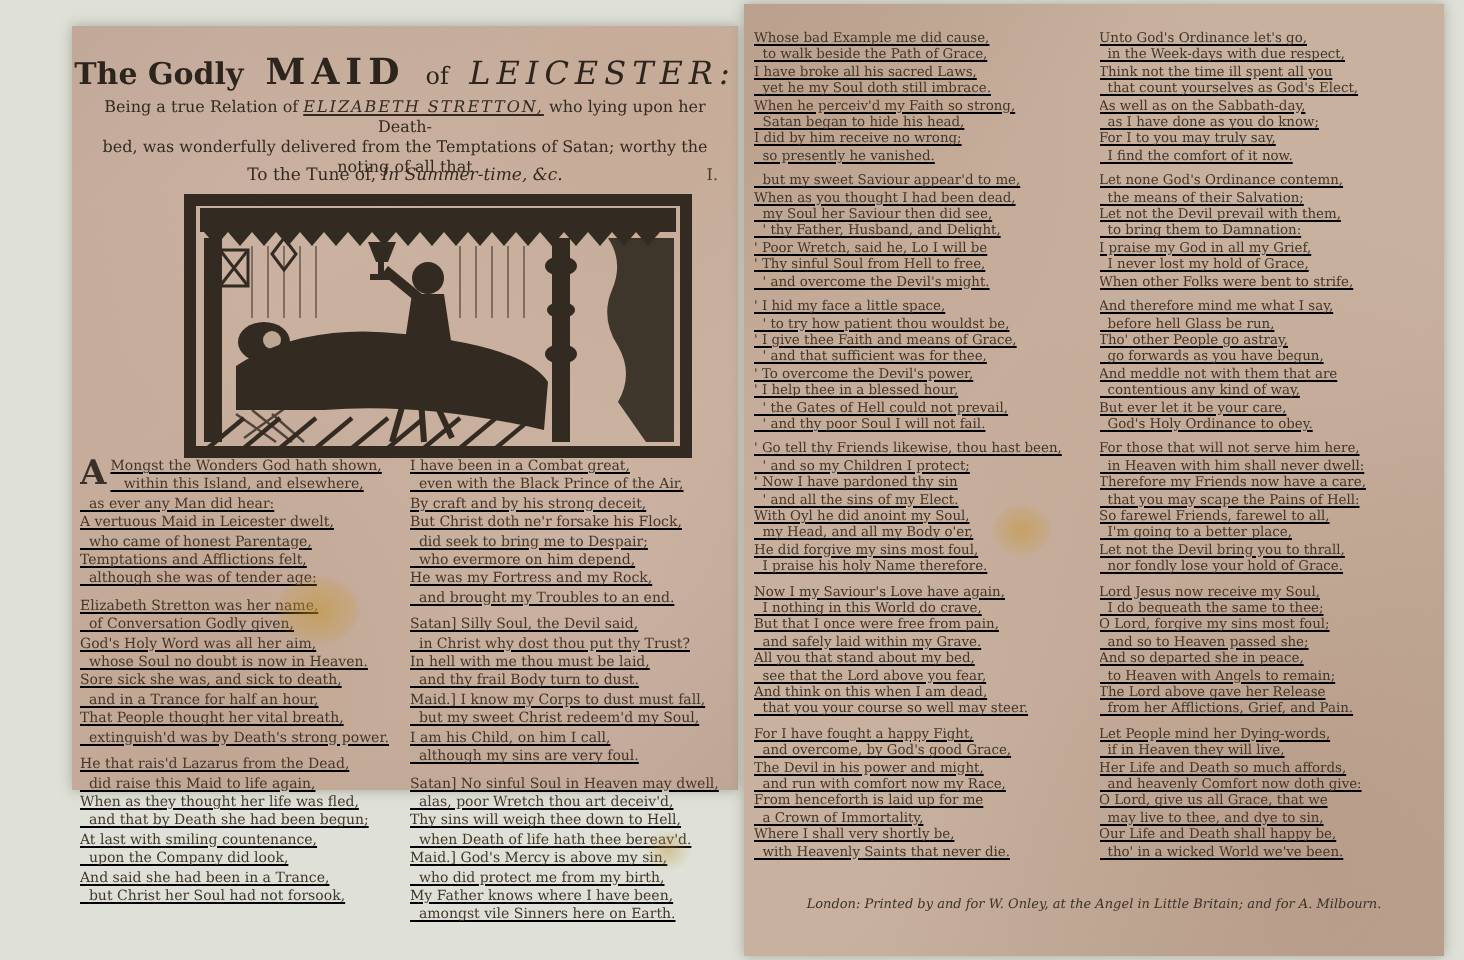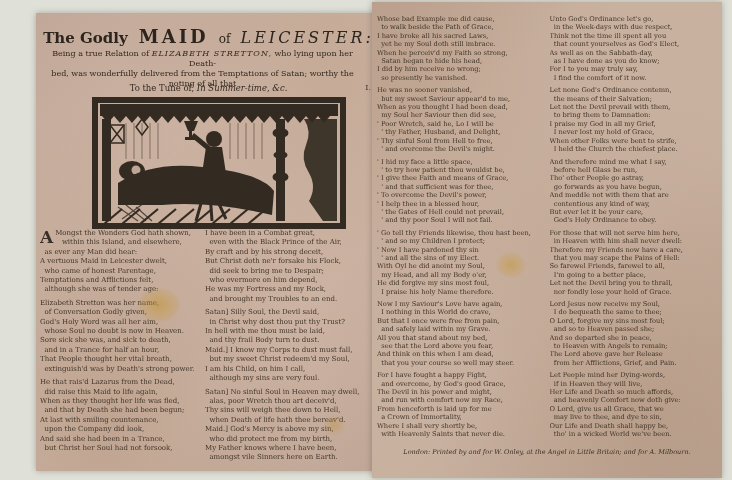--- a/index.html
+++ b/index.html
@@ -6,27 +6,26 @@
   body{
     width:732px;height:480px;position:relative;overflow:hidden;
     background:#dfe1d8;
     font-family:"DejaVu Serif","Liberation Serif",serif;
   }
   .sheet{
     position:absolute;
     box-shadow:0 0 6px rgba(60,60,50,.35);
   }
   .sheet-left{
-    left:36px;top:13px;width:333px;height:458px;
+    left:36px;top:13px;width:333px;height:382px;
     background:
       radial-gradient(ellipse at 20% 90%, rgba(130,95,60,.18), transparent 55%),
       radial-gradient(ellipse at 85% 10%, rgba(140,100,60,.12), transparent 50%),
       linear-gradient(135deg, rgba(90,60,40,.10), transparent 35%, transparent 70%, rgba(90,60,40,.12)),
       #cdb4a4;
-    padding-left: 12px;
   }
   .sheet-right{
     left:372px;top:2px;width:350px;height:476px;
     background:
       radial-gradient(ellipse at 80% 85%, rgba(130,95,60,.16), transparent 55%),
       radial-gradient(ellipse at 10% 15%, rgba(140,100,60,.10), transparent 50%),
       linear-gradient(315deg, rgba(90,60,40,.10), transparent 40%, transparent 75%, rgba(90,60,40,.10)),
       #c9b1a0;
   }
   .stain{position:absolute;border-radius:50%;pointer-events:none;}
@@ -42,35 +41,35 @@
     text-align:center;color:#2c251d;white-space:nowrap;
   }
   .t-godly{font-size:15px;font-weight:bold;}
   .t-maid{font-size:18px;font-weight:bold;letter-spacing:3px;margin-left:6px;}
   .t-of{font-size:12px;margin:0 5px;}
   .t-place{font-size:16px;font-style:italic;letter-spacing:3px;}
   .subtitle{
     position:absolute;left:8px;top:36px;width:317px;
     font-size:8px;line-height:10px;color:#33291f;text-align:center;
   }
-  .subtitle .caps-it{font-style:italic;letter-spacing:1px;}
+  .subtitle .caps-it{font-style:italic;letter-spacing:1px;text-decoration:underline;}
   .tuneline{
     position:absolute;left:0;top:70px;width:100%;text-align:center;
     font-size:8.5px;color:#33291f;
   }
   .tuneline .italic{font-style:italic;}
   .folio-num{
     position:absolute;right:10px;top:70px;font-size:8px;color:#4a3d30;
   }
   
   .woodcut{
     position:absolute;left:56px;top:84px;width:254px;height:132px;
   }
   
-  .cols{position:absolute;display:flex;}
+  .cols{position:absolute;display:flex;text-decoration:underline;}
   .cols-left{left:4px;top:216px;width:326px;gap:4px;}
   .cols-right{left:5px;top:13px;width:341px;gap:4px;}
   .vcol{flex:1 1 0;overflow:hidden;}
   .verse-line{
     white-space:pre;font-size:7px;line-height:9.4px;color:#42362a;
     overflow:hidden;
   }
   .sheet-right .verse-line{font-size:6.7px;line-height:8.4px;}
   .verse-gap{height:4px;}
   .dropcap{
@@ -277,26 +276,25 @@
       <div>
           <div class="verse-line">Whose bad Example me did cause,</div>
           <div class="verse-line">  to walk beside the Path of Grace,</div>
           <div class="verse-line">I have broke all his sacred Laws,</div>
           <div class="verse-line">  yet he my Soul doth still imbrace.</div>
           <div class="verse-line">When he perceiv'd my Faith so strong,</div>
           <div class="verse-line">  Satan began to hide his head,</div>
           <div class="verse-line">I did by him receive no wrong;</div>
           <div class="verse-line">  so presently he vanished.</div>
           <div class="verse-gap"></div>
-          <div class="verse-line">He was no sooner vanished,</div>
           <div class="verse-line">  but my sweet Saviour appear'd to me,</div>
           <div class="verse-line">When as you thought I had been dead,</div>
           <div class="verse-line">  my Soul her Saviour then did see,</div>
+          <div class="verse-line">  ' thy Father, Husband, and Delight,</div>
           <div class="verse-line">' Poor Wretch, said he, Lo I will be</div>
-          <div class="verse-line">  ' thy Father, Husband, and Delight,</div>
           <div class="verse-line">' Thy sinful Soul from Hell to free,</div>
           <div class="verse-line">  ' and overcome the Devil's might.</div>
           <div class="verse-gap"></div>
           <div class="verse-line">' I hid my face a little space,</div>
           <div class="verse-line">  ' to try how patient thou wouldst be,</div>
           <div class="verse-line">' I give thee Faith and means of Grace,</div>
           <div class="verse-line">  ' and that sufficient was for thee,</div>
           <div class="verse-line">' To overcome the Devil's power,</div>
           <div class="verse-line">' I help thee in a blessed hour,</div>
           <div class="verse-line">  ' the Gates of Hell could not prevail,</div>
@@ -341,21 +339,20 @@
           <div class="verse-line">For I to you may truly say,</div>
           <div class="verse-line">  I find the comfort of it now.</div>
           <div class="verse-gap"></div>
           <div class="verse-line">Let none God's Ordinance contemn,</div>
           <div class="verse-line">  the means of their Salvation;</div>
           <div class="verse-line">Let not the Devil prevail with them,</div>
           <div class="verse-line">  to bring them to Damnation:</div>
           <div class="verse-line">I praise my God in all my Grief,</div>
           <div class="verse-line">  I never lost my hold of Grace,</div>
           <div class="verse-line">When other Folks were bent to strife,</div>
-          <div class="verse-line">  I held the Church the chiefest place.</div>
           <div class="verse-gap"></div>
           <div class="verse-line">And therefore mind me what I say,</div>
           <div class="verse-line">  before hell Glass be run,</div>
           <div class="verse-line">Tho' other People go astray,</div>
           <div class="verse-line">  go forwards as you have begun,</div>
           <div class="verse-line">And meddle not with them that are</div>
           <div class="verse-line">  contentious any kind of way,</div>
           <div class="verse-line">But ever let it be your care,</div>
           <div class="verse-line">  God's Holy Ordinance to obey.</div>
           <div class="verse-gap"></div>

